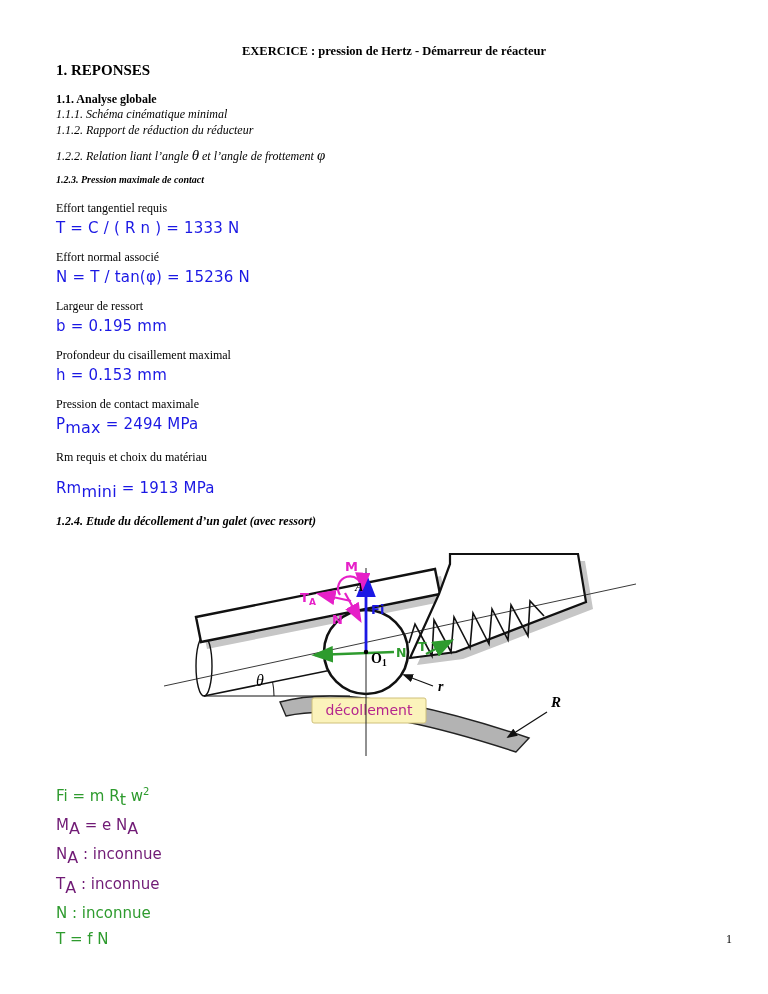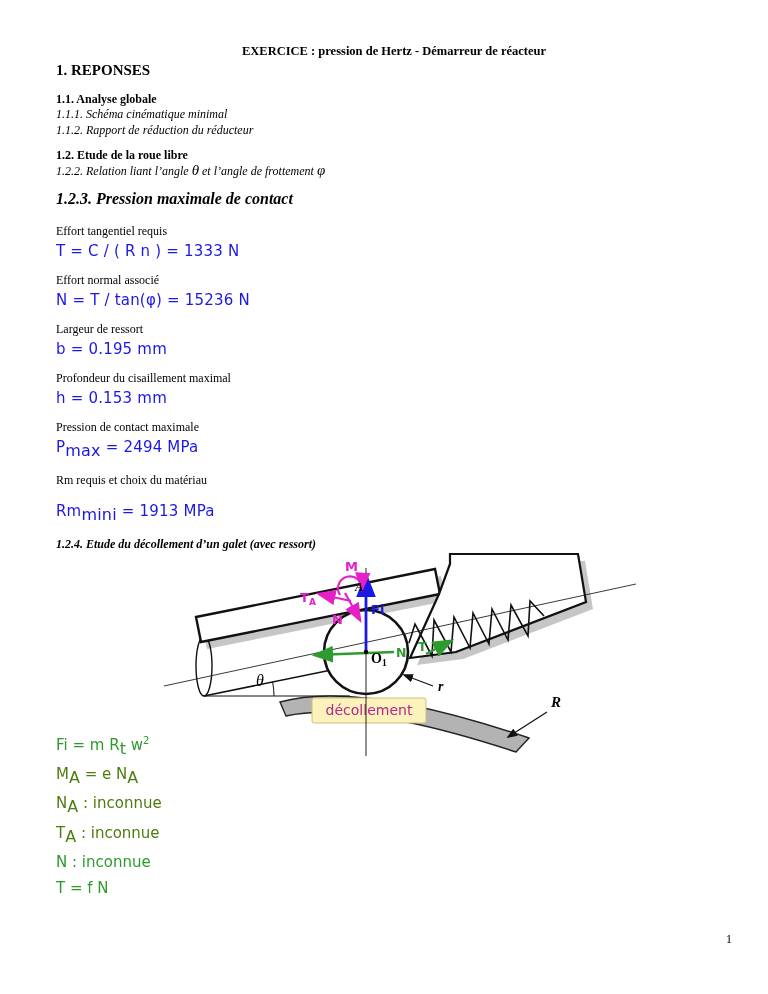--- a/index.html
+++ b/index.html
@@ -5,54 +5,53 @@
   html,body{margin:0;padding:0;background:#fff;}
   .page{position:relative;width:768px;height:994px;background:#ffffff;
         font-family:"Liberation Serif",serif;color:#000;overflow:hidden;}
   .content{padding:44px 36px 0 56px;}
   .title{text-align:center;font-weight:bold;font-size:12.5px;margin-bottom:3px;}
   .h-main{font-weight:bold;font-size:15px;margin-bottom:13px;}
   .hgroup{margin-bottom:10px;font-size:12px;line-height:1.28;}
   .h-sub{font-weight:bold;}
   .h-iti{font-weight:normal;font-style:italic;}
   .sym{font-size:15px;line-height:1;font-style:italic;}
-  .h-standalone{font-weight:bold;font-style:italic;font-size:16px;margin:4px 0 16px;}
+  .h-standalone{font-weight:bold;font-style:italic;font-size:10px;margin:4px 0 16px;}
   .qa{margin-bottom:13px;}
   .qa .label{font-size:12px;margin-bottom:3px;font-family:Liberation Serif, serif;}
   .value{font-family:"DejaVu Sans",sans-serif;font-size:15px;color:#1b18e4;letter-spacing:.2px;}
   sub{font-size:16px;}
   sup{font-size:10px;}
   .qa-rm .value{margin-top:14px;}
   .h-124{font-weight:bold;font-style:italic;font-size:12px;margin-top:6px;}
   #diagram{position:absolute;left:158px;top:552px;}
-  .equations{position:absolute;left:56px;top:734px;font-family:"DejaVu Sans",sans-serif;
+  .equations{position:absolute;left:56px;top:785px;font-family:"DejaVu Sans",sans-serif;
              font-size:15px;line-height:1.45;}
   .eq{margin-bottom:4px;}
-  .magenta{color:#4d7c0f;}
+  .magenta{color:#701a75;}
   .green{color:#2e9b2e;}
   .pagenum{position:absolute;right:36px;top:932px;font-size:12px;}
   svg text{user-select:none;}
 </style>
 </head>
 <body>
 
 <div class="page">
   <div class="content">
 
     <div class="title">EXERCICE : pression de Hertz - Démarreur de réacteur</div>
     <div class="h-main">1. REPONSES</div>
 
     <div class="hgroup">
       <div class="h-sub">1.1. Analyse globale</div>
       <div class="h-iti">1.1.1. Schéma cinématique minimal</div>
       <div class="h-iti">1.1.2. Rapport de réduction du réducteur</div>
     </div>
 
     <div class="hgroup">
-      <div class="h-sub">1.2. Etude de la roue libre</div>
       <div class="h-iti"><span>1.2.2. Relation liant l’angle </span><span class="sym">θ</span><span> et l’angle de frottement </span><span class="sym">φ</span></div>
     </div>
 
     <div class="h-standalone">1.2.3. Pression maximale de contact</div>
 
     <div class="qa">
       <div class="label">Effort tangentiel requis</div>
       <div class="value">T = C / ( R n ) = 1333 N</div>
     </div>
 

